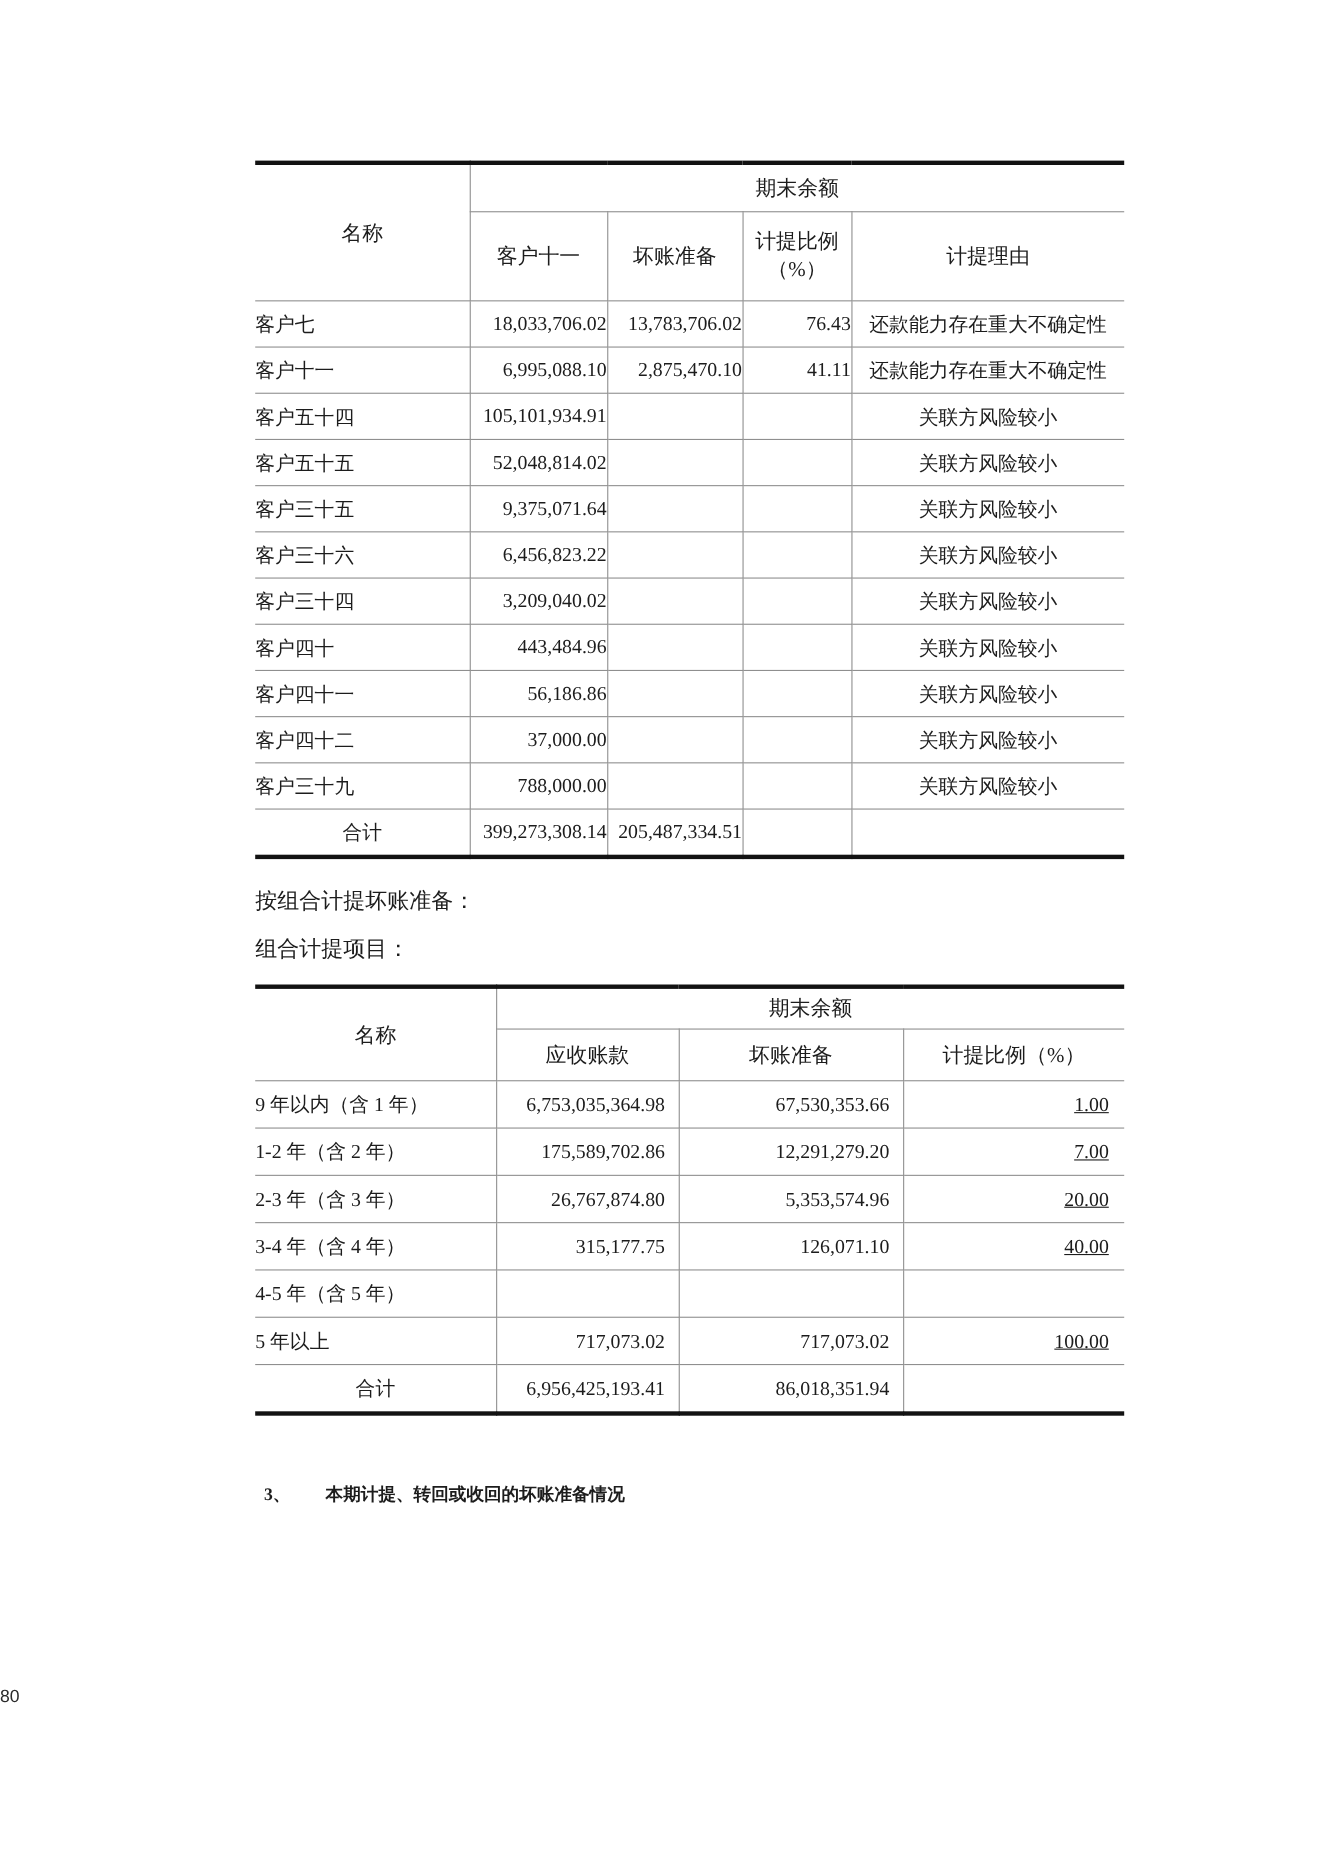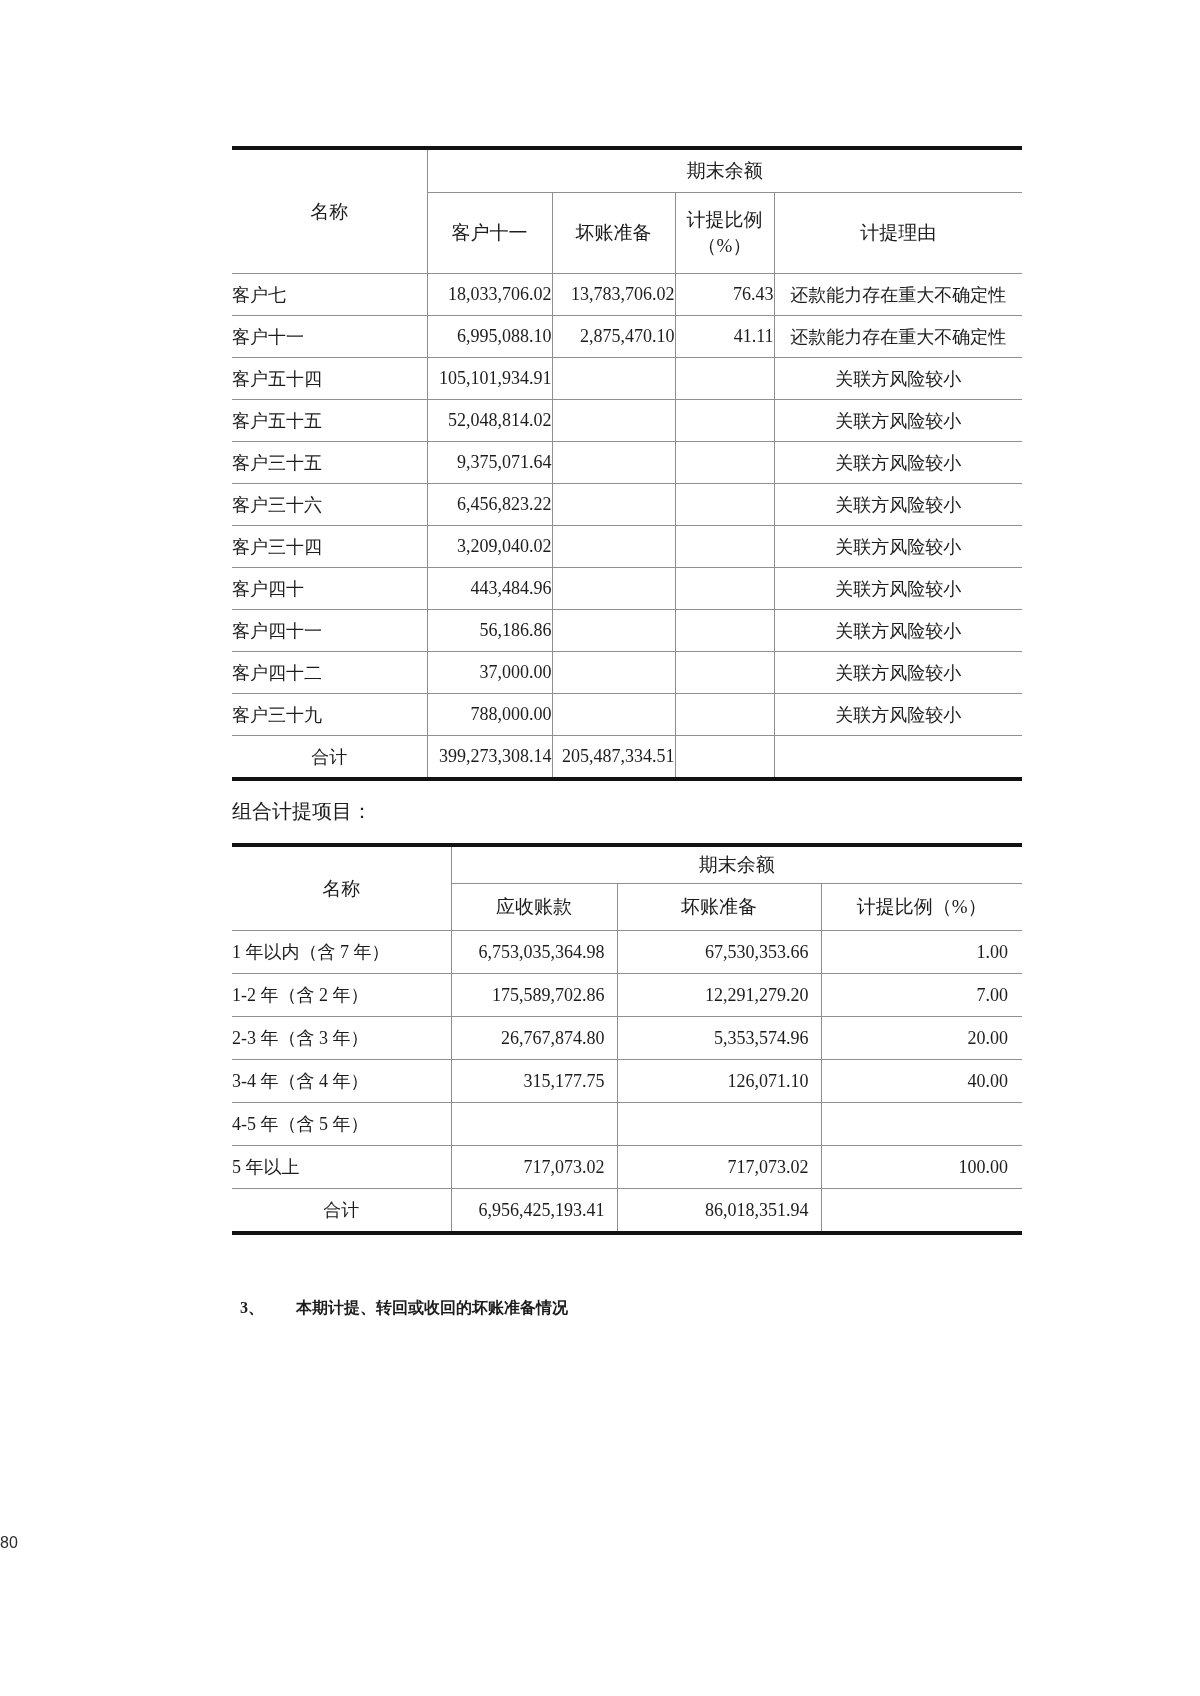--- a/index.html
+++ b/index.html
@@ -59,21 +59,21 @@
   .para-1 { margin-top: 24px; }
   .para-2 { margin-top: 16px; }
 
   
   .t2 { margin-top: 18px; }
   .t2 thead tr.group-row th { height: 36px; text-align: center; font-size: 19px; }
   .t2 thead tr.sub-row th { height: 46px; font-size: 19px; }
   .t2 .name-h { text-align: center; font-size: 19px; }
   .t2 tbody td { height: 42px; }
   .t2 .c-num { padding-right: 12px; }
-  .t2 .c-ratio { text-align: right; padding-right: 14px; }
+  .t2 .c-ratio { text-align: right; padding-right: 14px; text-decoration: underline; }
 
   
   .section-heading {
     margin-left: 240px;
     margin-top: 58px;
     font-size: 16px;
     font-weight: bold;
     line-height: 30px;
   }
   .section-heading .sec-no { margin-right: 32px; }
@@ -210,20 +210,21 @@
       <tr class="total-row">
         <td class="c-name total-name">合计</td>
         <td class="c-num">399,273,308.14</td>
         <td class="c-num">205,487,334.51</td>
         <td class="c-num"></td>
         <td class="c-reason"></td>
       </tr>
     </tbody>
   </table>
 
+  <div class="para para-1">按组合计提坏账准备：</div>
   <div class="para para-2">组合计提项目：</div>
 
   <table class="doc-table t2">
     <colgroup>
       <col style="width:219px">
       <col style="width:166px">
       <col style="width:204px">
       <col style="width:201px">
     </colgroup>
     <thead>
@@ -232,21 +233,21 @@
         <th colspan="3">期末余额</th>
       </tr>
       <tr class="sub-row">
         <th>应收账款</th>
         <th>坏账准备</th>
         <th>计提比例（%）</th>
       </tr>
     </thead>
     <tbody>
   <tr>
-    <td class="c-name">1 年以内（含 7 年）</td>
+    <td class="c-name">9 年以内（含 1 年）</td>
     <td class="c-num">6,753,035,364.98</td>
     <td class="c-num">67,530,353.66</td>
     <td class="c-ratio">1.00</td>
   </tr>
 
   <tr>
     <td class="c-name">1-2 年（含 2 年）</td>
     <td class="c-num">175,589,702.86</td>
     <td class="c-num">12,291,279.20</td>
     <td class="c-ratio">7.00</td>

